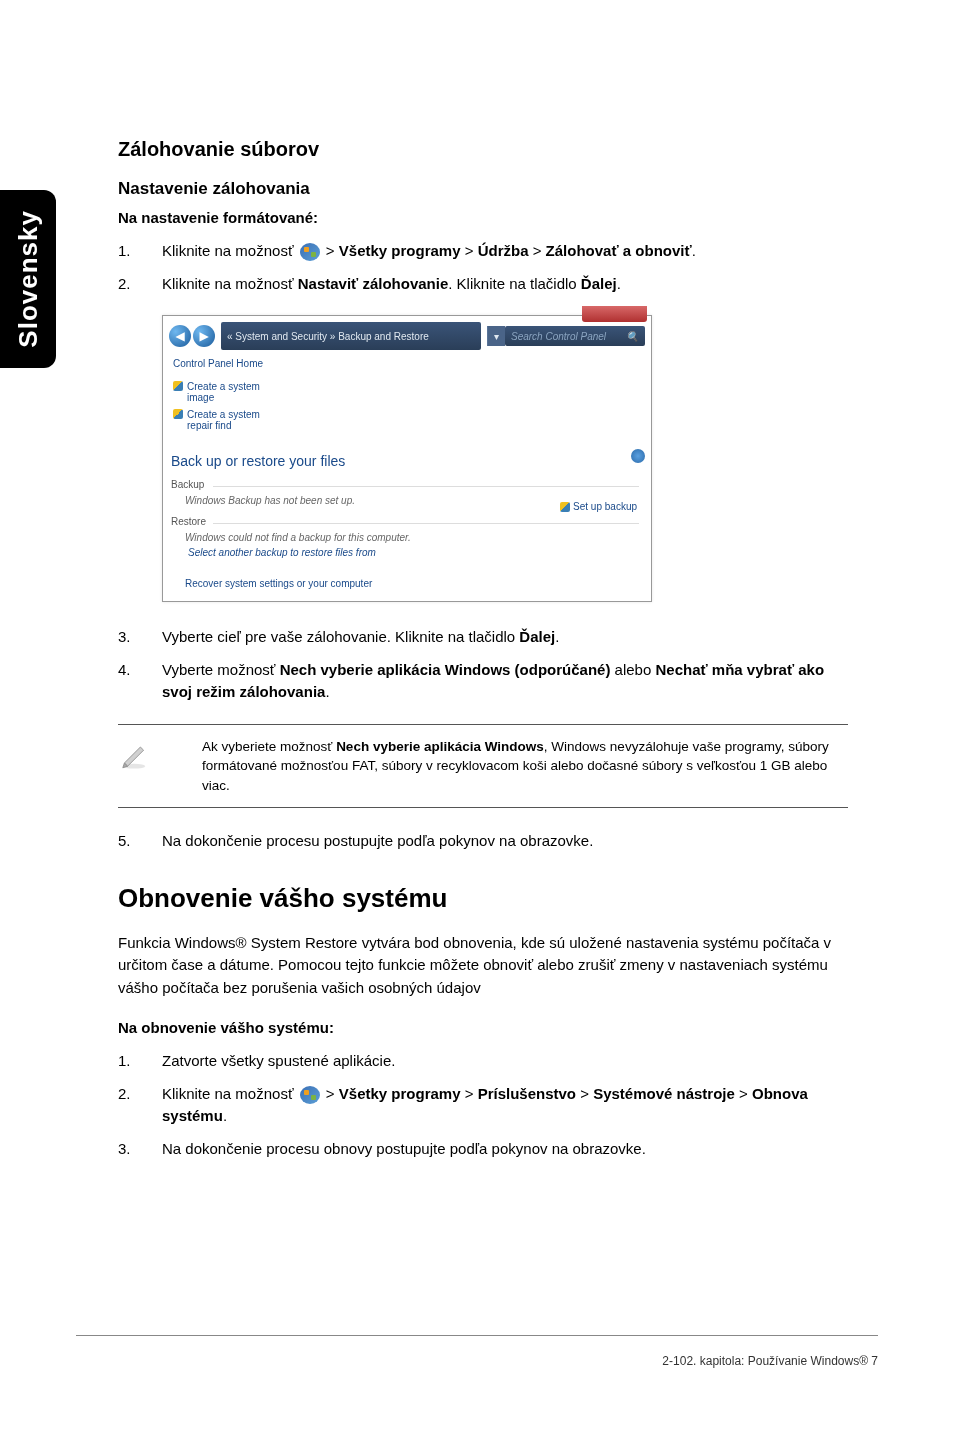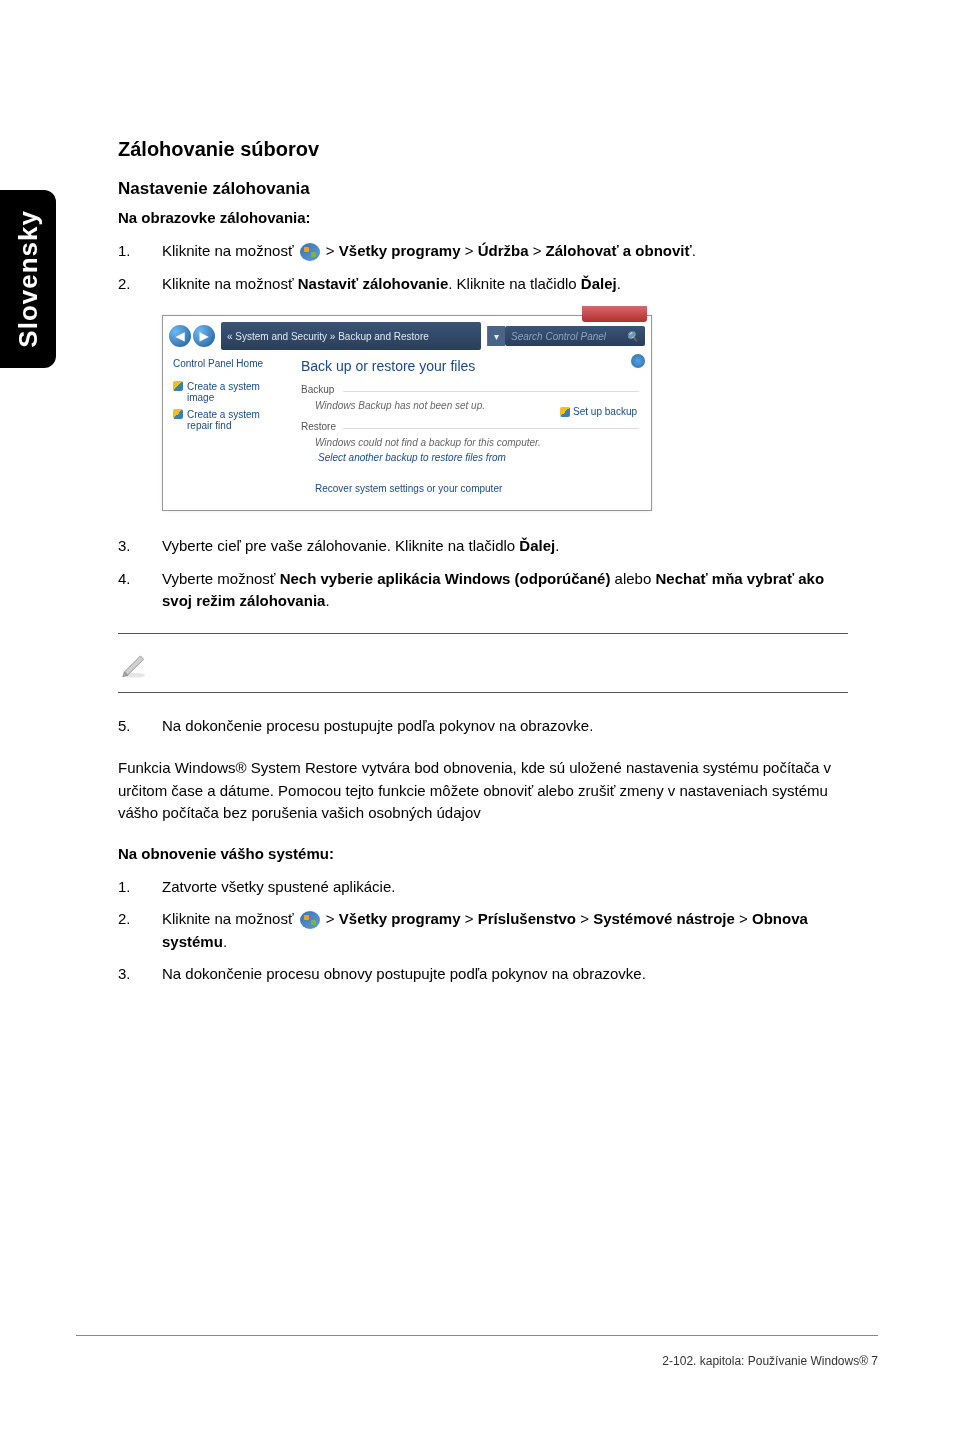--- a/index.html
+++ b/index.html
@@ -182,20 +182,21 @@
       align-items: center;
       padding: 0 6px;
       color: #8aa4c0;
       font-size: 10px;
       font-style: italic;
       justify-content: space-between;
     }
     .screenshot .body {
       display: flex;
       min-height: 160px;
+      flex-direction: column;
     }
     .screenshot .sidebar {
       width: 130px;
       padding: 8px 10px;
       font-size: 10px;
     }
     .screenshot .sidebar .cph {
       color: #1a4a8a;
       margin-bottom: 12px;
     }
@@ -336,21 +337,21 @@
 <body>
 
 <div class="side-tab">
   <span>Slovensky</span>
 </div>
 
 <div class="content">
 
   <div class="h3">Zálohovanie súborov</div>
   <div class="h4">Nastavenie zálohovania</div>
-  <div class="h5">Na obrazovke zálohovania:</div>
+  <div class="h5">Na nastavenie formátované:</div>
 
   <ol class="steps">
     <li>
       <span class="num">1.</span>
       <span class="txt">
         <span>Kliknite na možnosť </span><span class="win-icon"></span><span> &gt; </span><b>Všetky programy</b><span> &gt; </span><b>Údržba</b><span> &gt; </span><b>Zálohovať a obnoviť</b><span>.</span>
       </span>
     </li>
     <li>
       <span class="num">2.</span>
@@ -428,29 +429,33 @@
   </ol>
 
   <div class="note-block">
     <div class="note-icon">
       <svg viewBox="0 0 40 40">
         <ellipse cx="20" cy="34" rx="14" ry="3" fill="#ccc" opacity="0.5"></ellipse>
         <path d="M 8 30 L 28 10 L 32 14 L 12 34 Z" fill="#d0d0d0" stroke="#888" stroke-width="1"></path>
         <path d="M 8 30 L 6 36 L 12 34 Z" fill="#aaa" stroke="#888" stroke-width="1"></path>
       </svg>
     </div>
+    <div class="note-text">
+      <span>Ak vyberiete možnosť </span><b>Nech vyberie aplikácia Windows</b><span>, Windows nevyzálohuje vaše programy, súbory formátované možnosťou FAT, súbory v recyklovacom koši alebo dočasné súbory s veľkosťou 1 GB alebo viac.</span>
+    </div>
   </div>
 
   <ol class="steps">
     <li>
       <span class="num">5.</span>
       <span class="txt">Na dokončenie procesu postupujte podľa pokynov na obrazovke.</span>
     </li>
   </ol>
 
+  <div class="h2">Obnovenie vášho systému</div>
   <div class="para">Funkcia Windows® System Restore vytvára bod obnovenia, kde sú uložené nastavenia systému počítača v určitom čase a dátume. Pomocou tejto funkcie môžete obnoviť alebo zrušiť zmeny v nastaveniach systému vášho počítača bez porušenia vašich osobných údajov</div>
   <div class="h5">Na obnovenie vášho systému:</div>
 
   <ol class="steps">
     <li>
       <span class="num">1.</span>
       <span class="txt">Zatvorte všetky spustené aplikácie.</span>
     </li>
     <li>
       <span class="num">2.</span>

